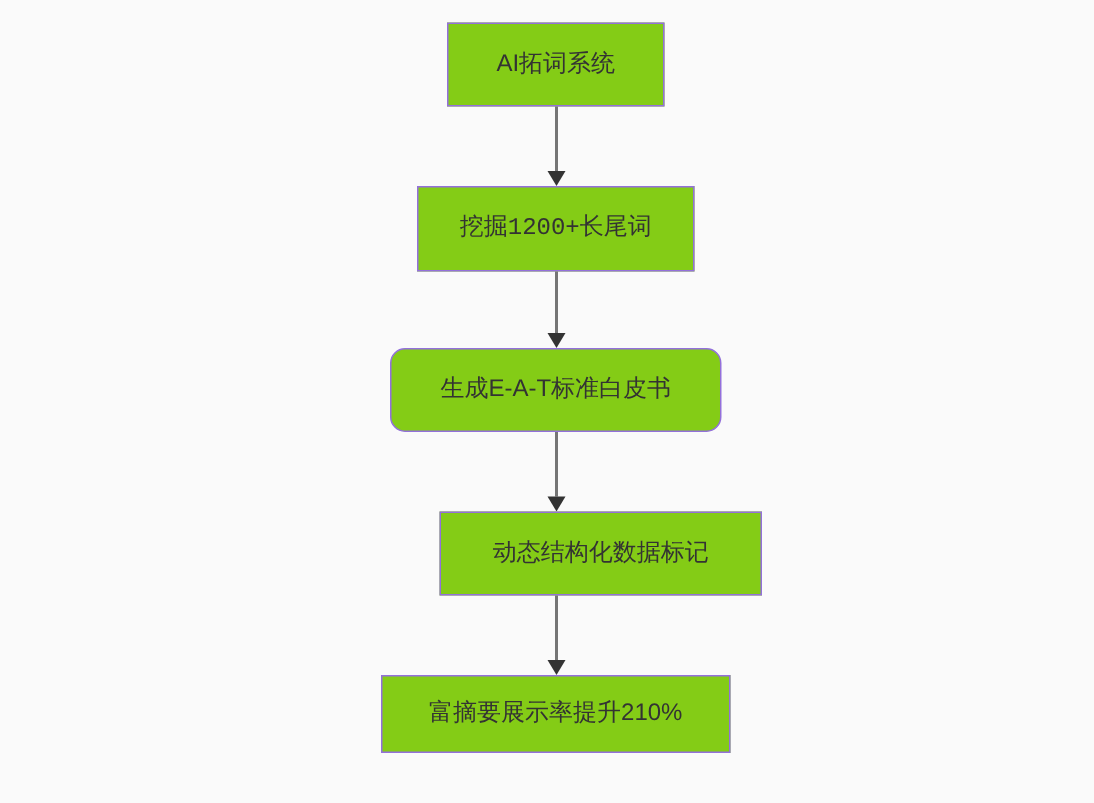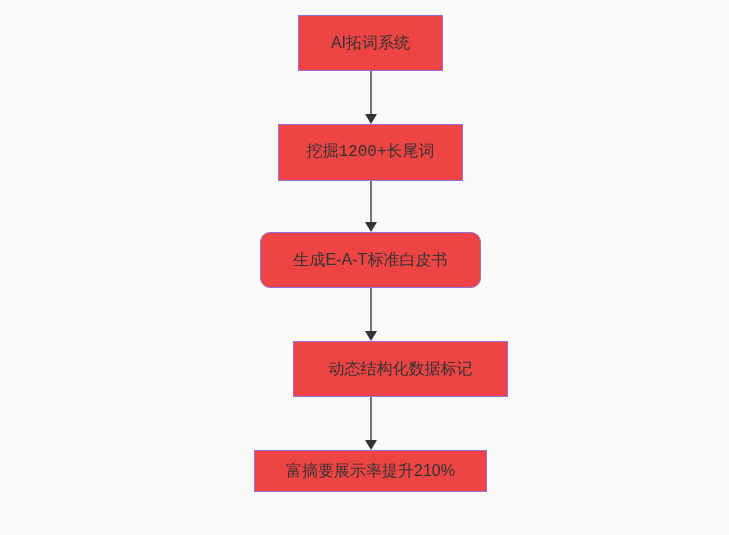--- a/index.html
+++ b/index.html
@@ -11,35 +11,35 @@
   .canvas {
     position: relative;
     width: 729px;
     height: 535px;
     background: #fafafa;
     overflow: hidden;
   }
   .node {
     position: absolute;
     box-sizing: border-box;
-    background: #ef4444;
+    background: #84cc16;
     border: 1px solid #9370DB;
     display: flex;
     align-items: center;
     justify-content: center;
     color: #333333;
     font-size: 16px;
     text-align: center;
     line-height: 1.2;
   }
   .n1 { left: 298px; top: 15px;  width: 145px; height: 56px; }
   .n2 { left: 278px; top: 124px; width: 185px; height: 57px; font-family: Liberation Mono, monospace; }
   .n3 { left: 260px; top: 232px; width: 221px; height: 56px; border-radius: 10px; }
   .n4 { left: 263px; top: 341px; width: 215px; height: 56px; margin-left: 30px; }
-  .n5 { left: 254px; top: 450px; width: 233px; height: 42px; }
+  .n5 { left: 254px; top: 450px; width: 233px; height: 52px; }
 
   .arrow {
     position: absolute;
     left: 365px;
     width: 12px;
     display: flex;
     flex-direction: column;
     align-items: center;
   }
   .a1 { top: 71px;  height: 53px; }

